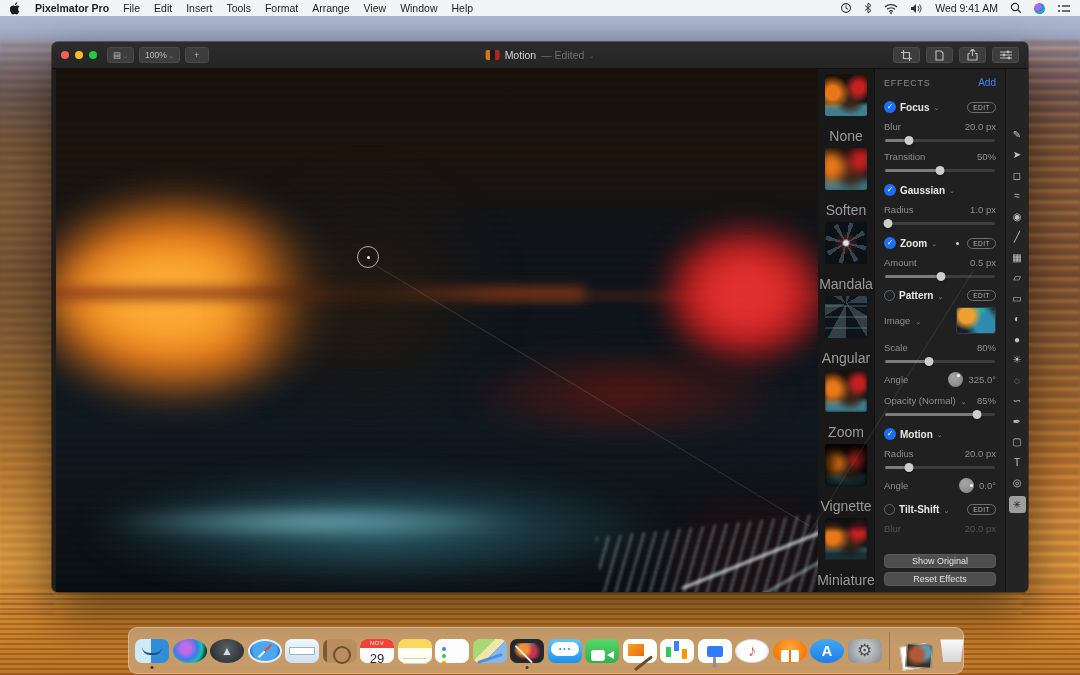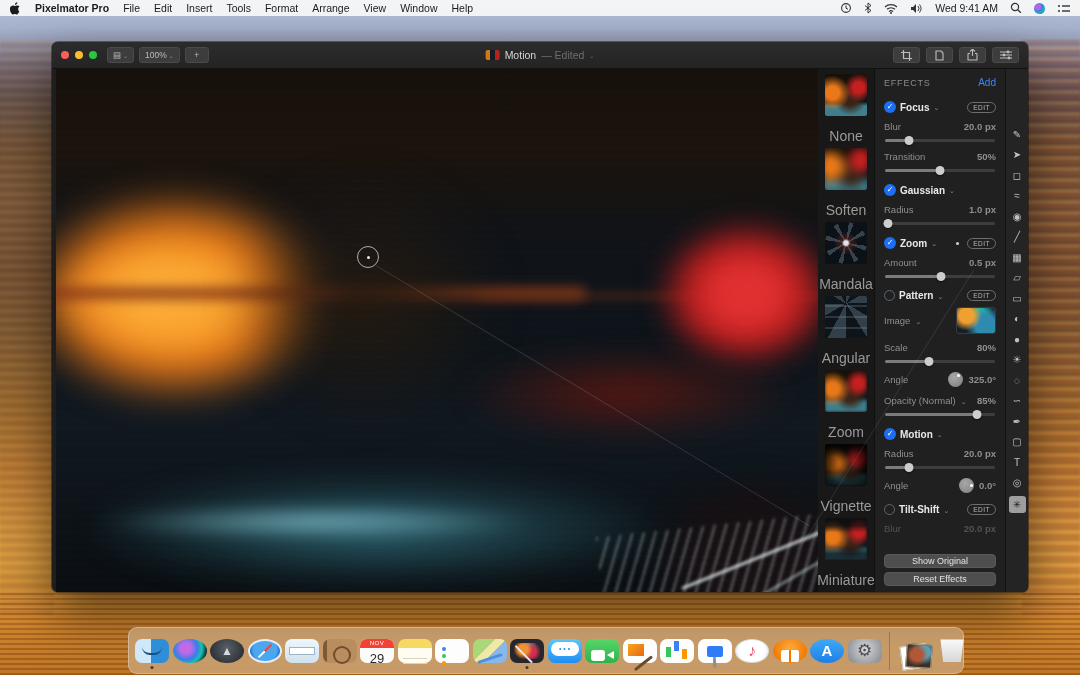--- a/index.html
+++ b/index.html
@@ -128,21 +128,21 @@
     text-align:center; flex:0 0 auto; }
   .check.off { background:transparent; border:1.5px solid #5d6670; width:11px; height:11px; }
   .sec-name { color:#e8e8e8; font-weight:bold; font-size:10px; }
   .sec-chev { color:#8a8a8a; font-size:7px; margin-top:2px; }
   .edit-pill { margin-left:auto; border:1px solid #6e6e6e; border-radius:7px; font-size:6.5px; letter-spacing:.5px;
     color:#b8b8b8; padding:0px 5px; line-height:9px; }
   .anchor-dot { margin-left:auto; width:3px; height:3px; border-radius:50%; background:#cfcfcf; }
   .anchor-dot + .edit-pill { margin-left:4px; }
   .param-row { display:flex; justify-content:space-between; align-items:center; margin-top:8px; }
   .param-label { color:#8f8f8f; }
-  .param-value { color:#8f8f8f;font-weight:bold; }
+  .param-value { color:#8f8f8f; }
   .slider { position:relative; height:3px; border-radius:2px; margin:7px 1px 1px;
     background:linear-gradient(90deg,#7c7c7c 0,#7c7c7c var(--p,0%),#3d3d3d var(--p,0%)); }
   .slider .thumb { position:absolute; top:-3px; left:var(--p,0%); width:9px; height:9px; border-radius:50%;
     background:#cdcdcd; transform:translateX(-50%); box-shadow:0 1px 2px rgba(0,0,0,.5); }
   .value-wrap { display:flex; align-items:center; gap:5px; }
   .dial { width:15px; height:15px; border-radius:50%; background:radial-gradient(circle at 40% 35%, #a8a8a8, #8a8a8a 70%, #777); position:relative; }
   .dial::after { content:""; position:absolute; width:3px; height:3px; border-radius:50%; background:#fff; }
   .dial.a325::after { top:2px; right:3px; }
   .dial.a0::after { top:6px; right:1px; }
   .image-row { display:flex; justify-content:space-between; align-items:center; margin-top:6px; }

